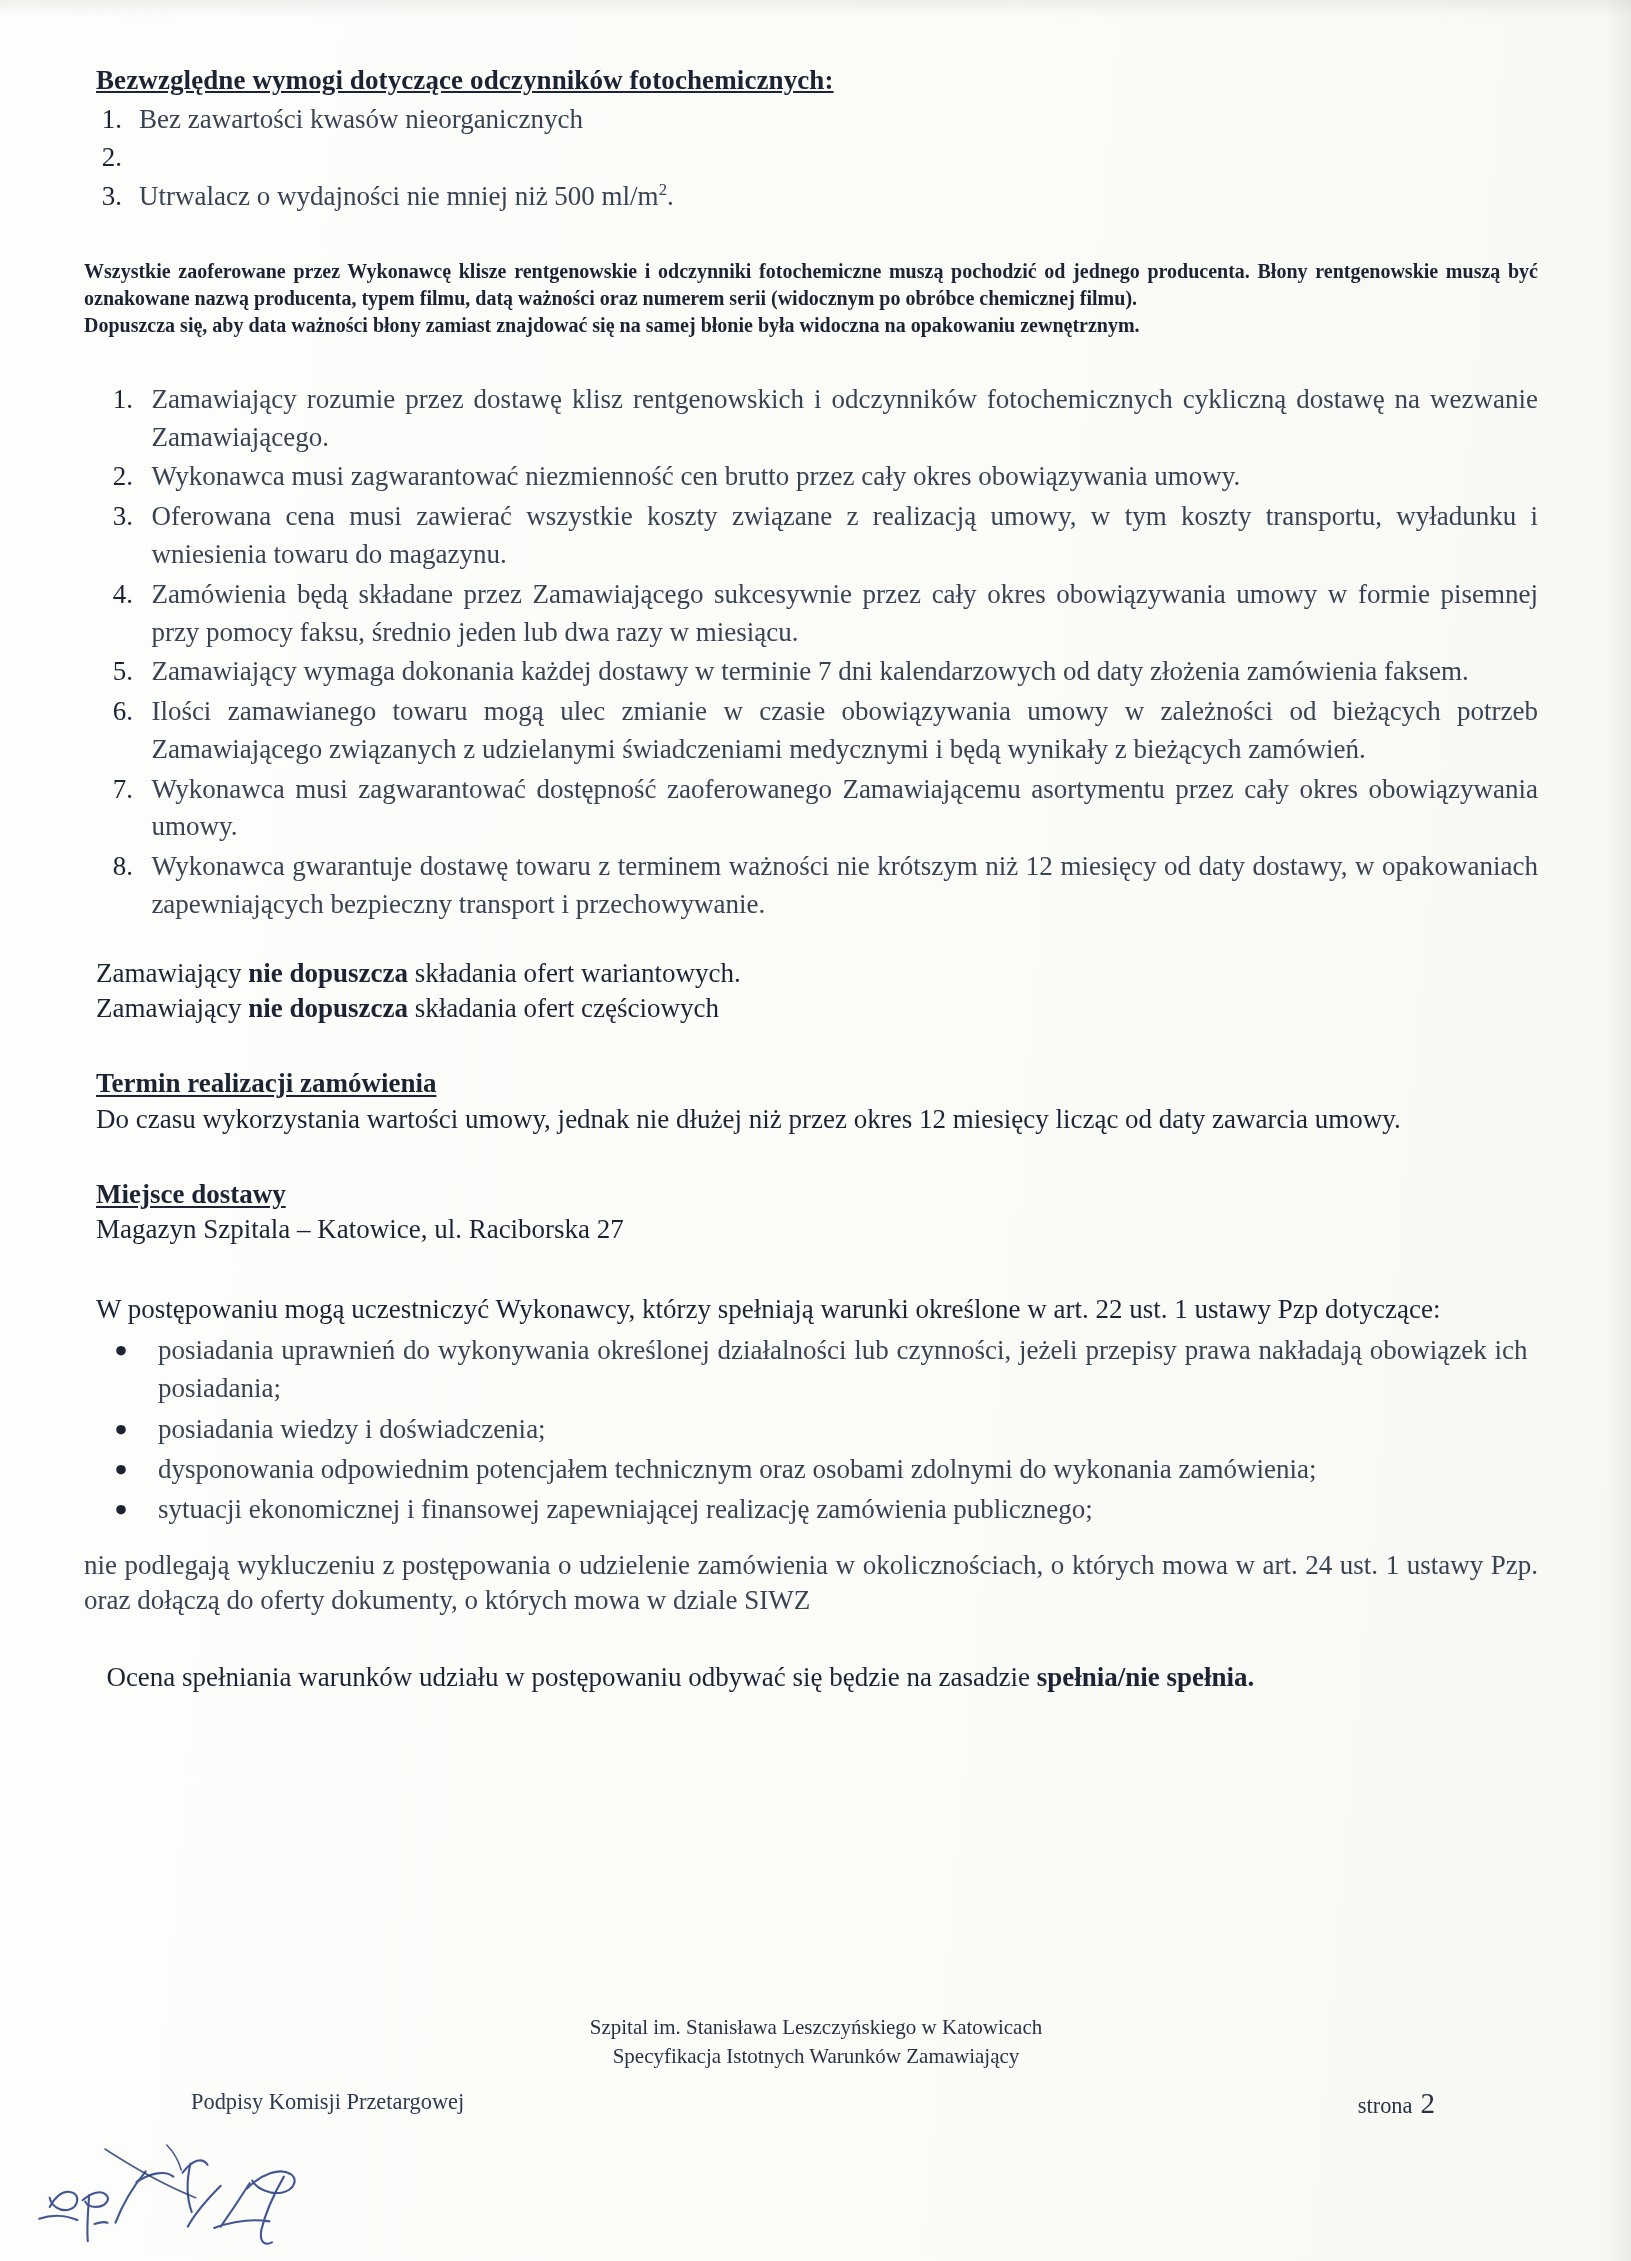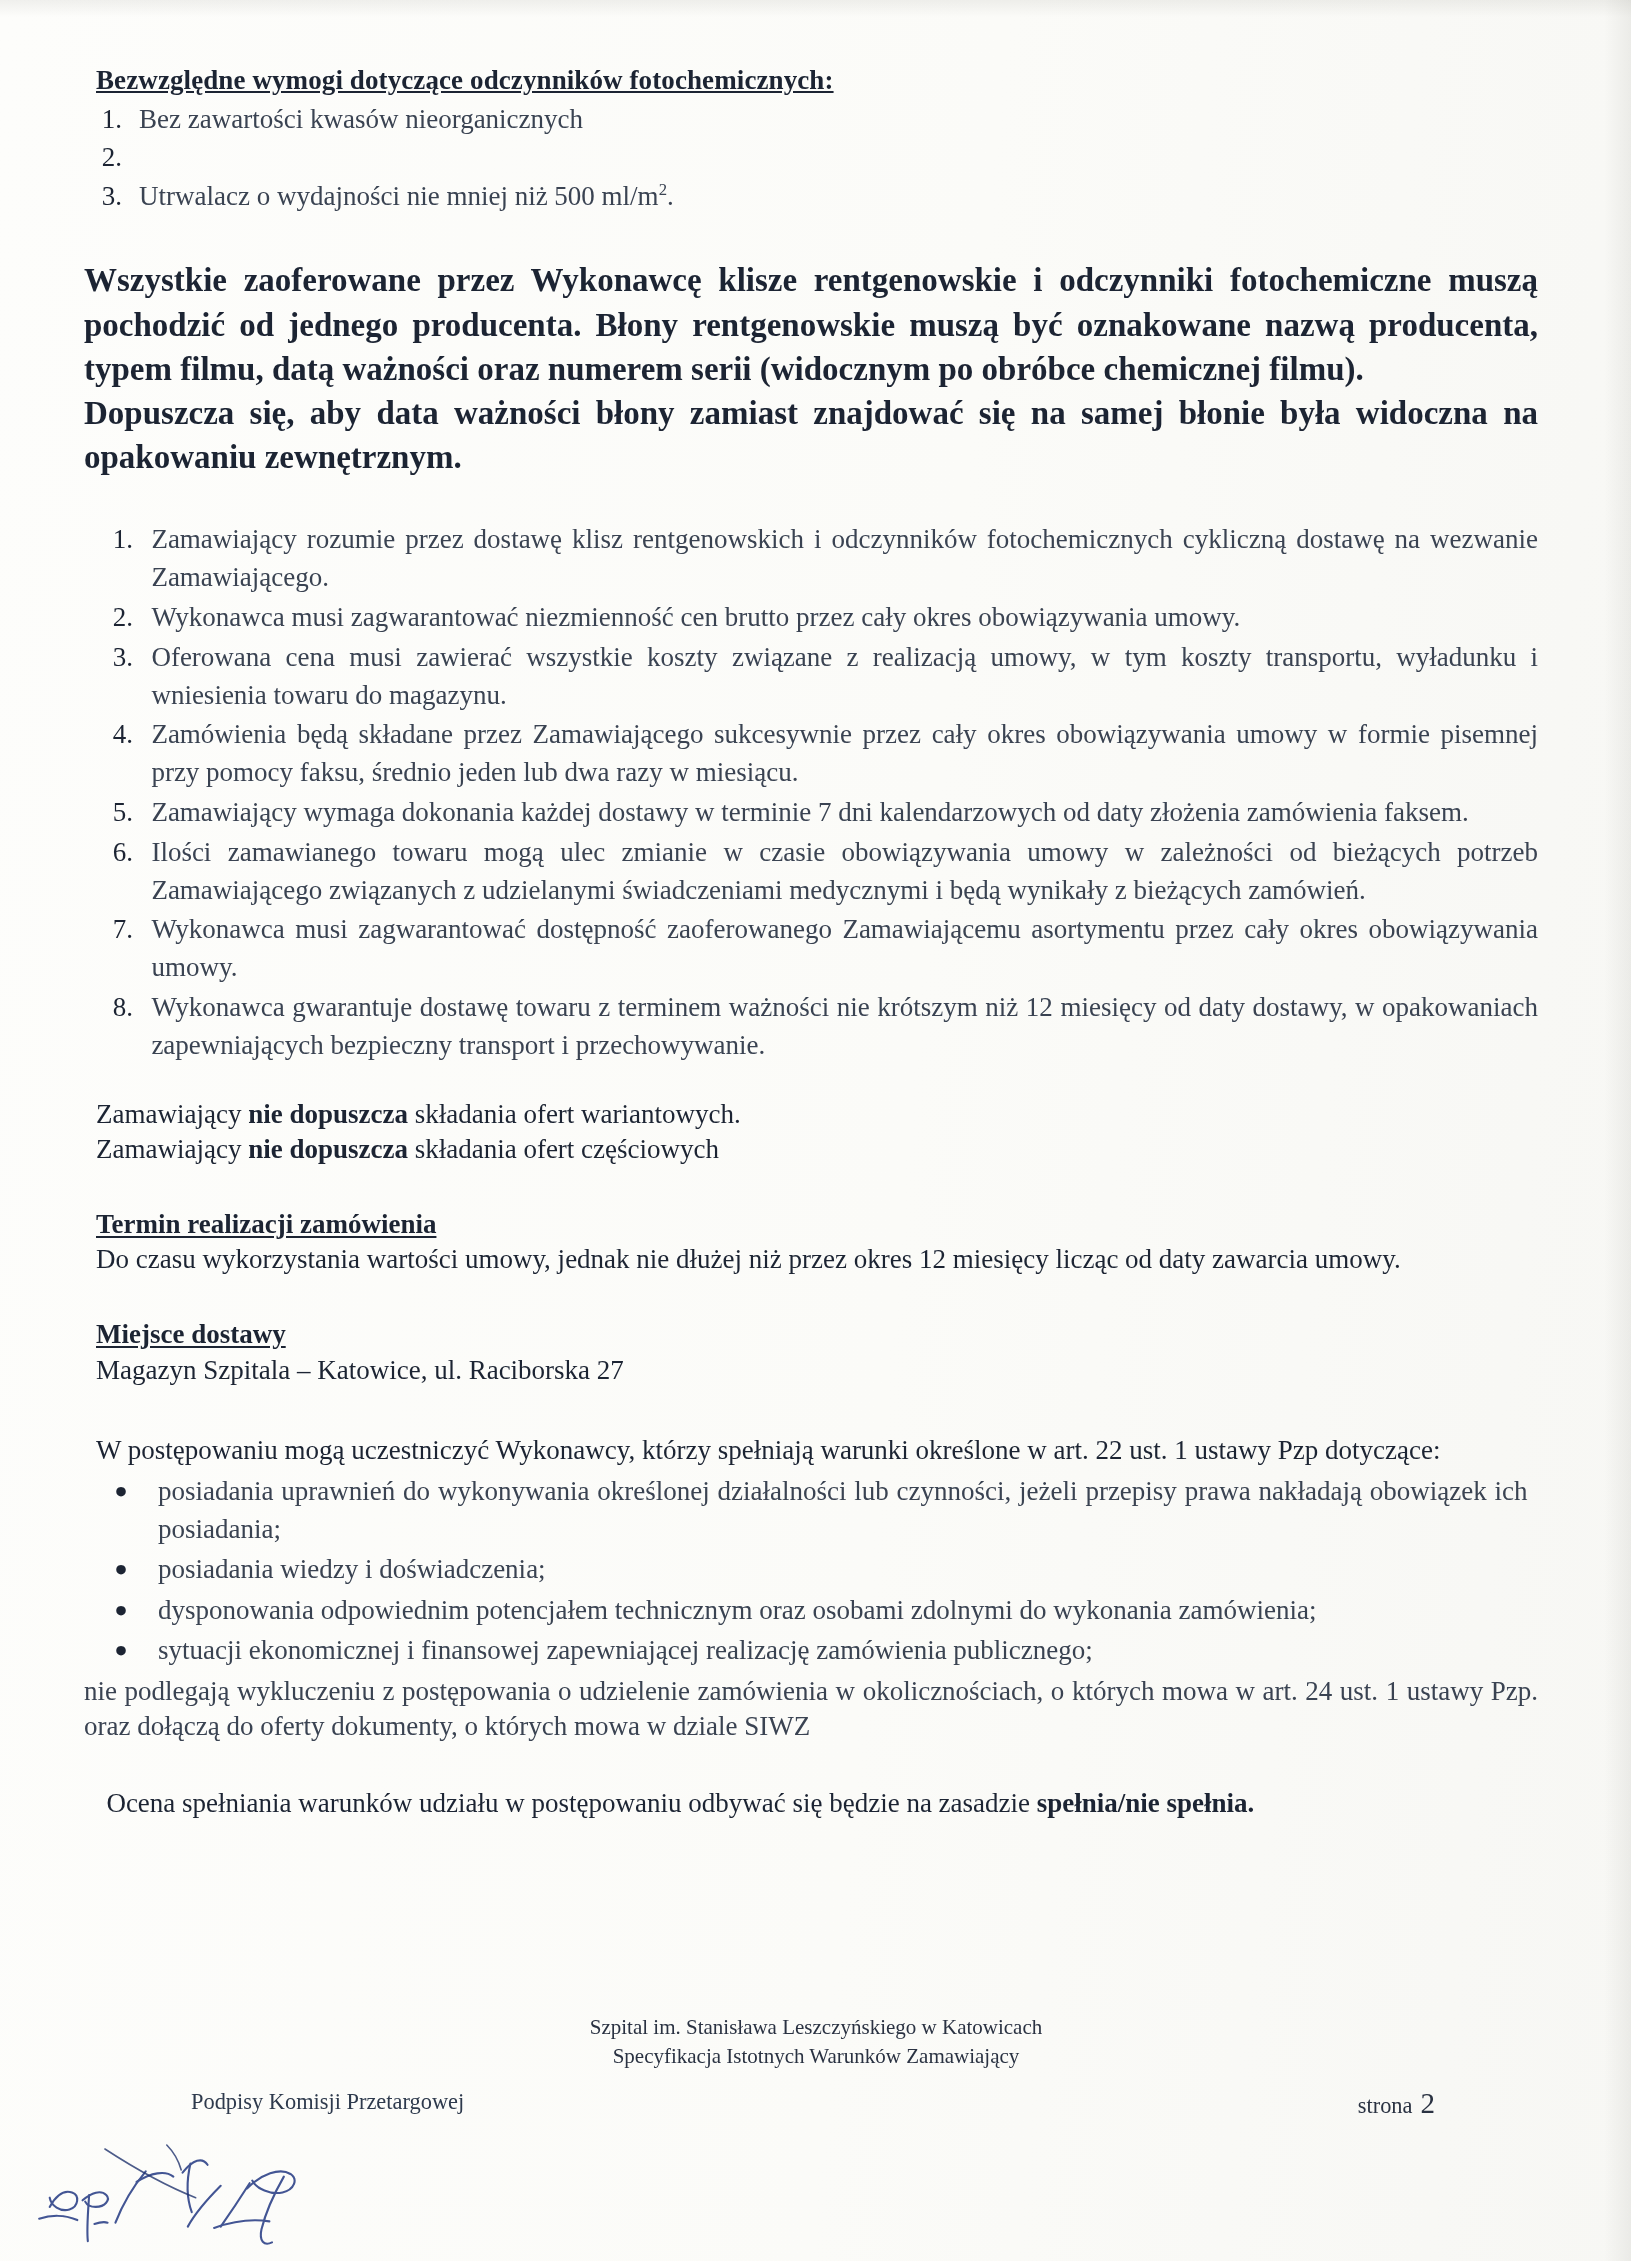--- a/index.html
+++ b/index.html
@@ -52,21 +52,21 @@
   }
   .body {
     font-size: 27px;
     line-height: 1.30;
   }
   .just {
     text-align: justify;
   }
   .para-bold {
     font-weight: bold;
-    font-size: 33px;
+    font-size: 20px;
     line-height: 1.34;
     text-align: justify;
   }
   .underline-head {
     font-weight: bold;
     font-size: 27px;
     text-decoration: underline;
     text-underline-offset: 3.3px;
   }
   .faded { color: #3a4352; }
@@ -287,21 +287,21 @@
       <li>
         <span class="b">●</span>
         <span class="t faded">dysponowania odpowiednim potencjałem technicznym oraz osobami zdolnymi do wykonania zamówienia;</span>
       </li>
       <li>
         <span class="b">●</span>
         <span class="t faded">sytuacji ekonomicznej i finansowej zapewniającej realizację zamówienia publicznego;</span>
       </li>
     </ul>
 
-    <div class="body just faded" style="margin-top:4px">nie podlegają wykluczeniu z postępowania o udzielenie zamówienia w okolicznościach, o których mowa w art. 24 ust. 1 ustawy Pzp. oraz dołączą do oferty dokumenty, o których mowa w dziale SIWZ</div>
+    <div class="body just faded" style="margin-top:19px">nie podlegają wykluczeniu z postępowania o udzielenie zamówienia w okolicznościach, o których mowa w art. 24 ust. 1 ustawy Pzp. oraz dołączą do oferty dokumenty, o których mowa w dziale SIWZ</div>
 
     <div class="gap-lg"></div>
 
     <div class="body indent" style="padding-left:22.4px">
       <span>Ocena spełniania warunków udziału w postępowaniu odbywać się będzie na zasadzie </span><b>spełnia/nie spełnia.</b>
     </div>
 
   </div>
 
   <div class="footer-center">

